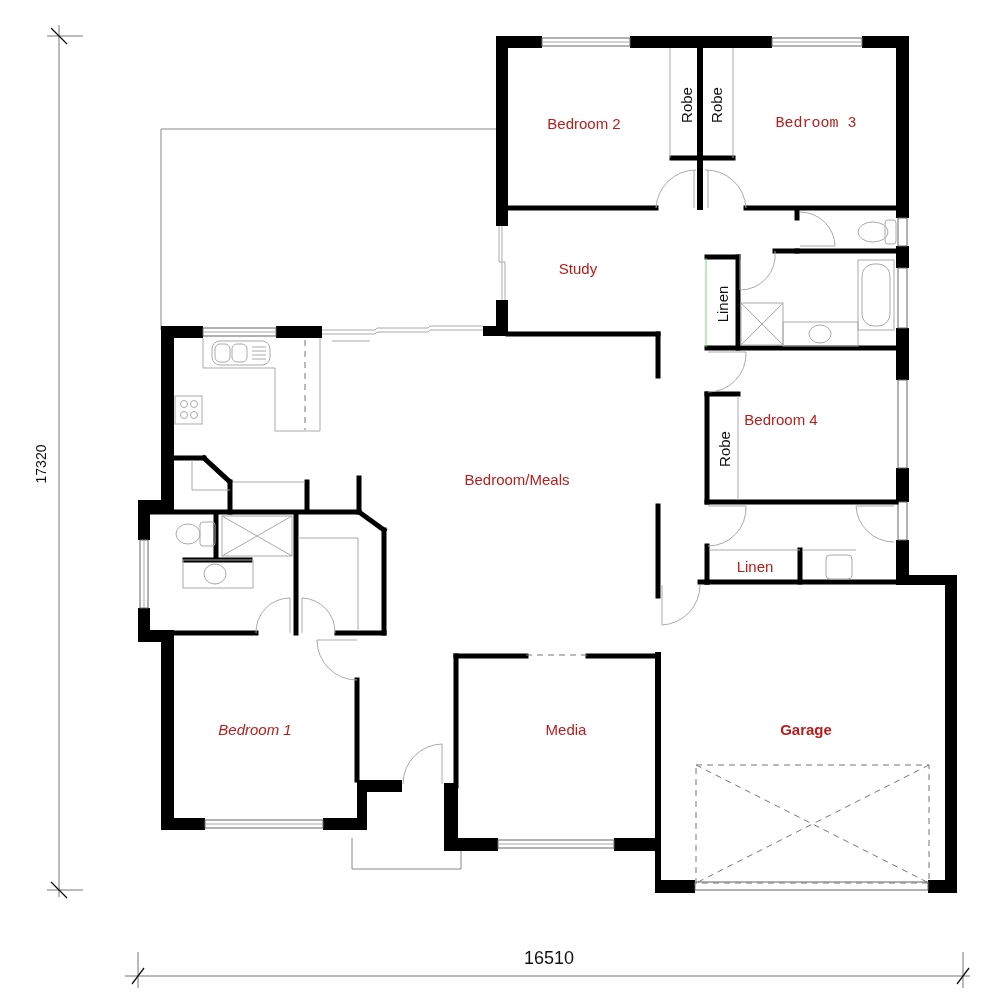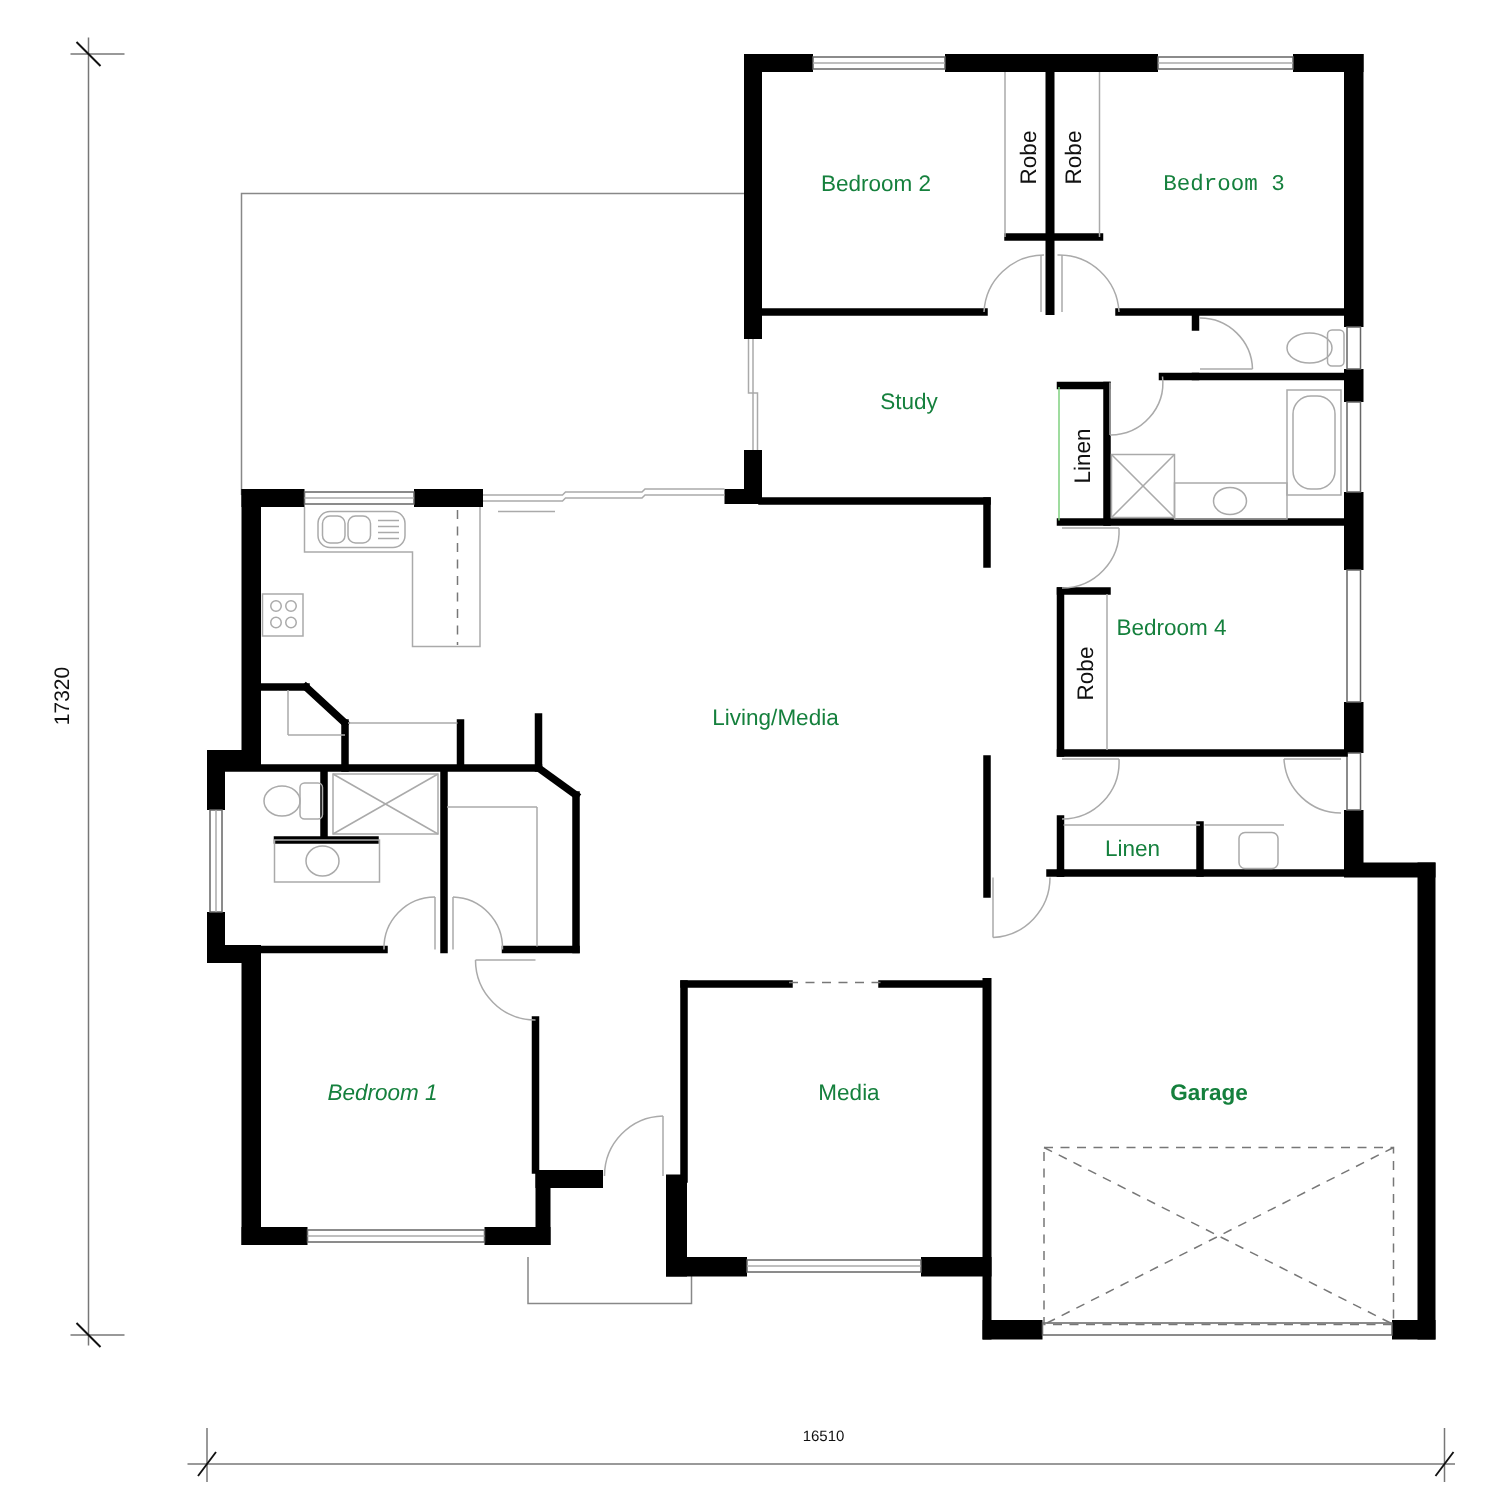--- a/index.html
+++ b/index.html
@@ -1,20 +1,20 @@
 <!DOCTYPE html>
 <html><head>
   <meta charset="utf-8">
   <style>
     html, body { margin: 0; padding: 0; background: #ffffff; }
     body { width: 1000px; height: 1000px; position: relative; overflow: hidden; font-family: "Liberation Sans", sans-serif; }
     #plan { position: absolute; left: 0; top: 0; width: 1000px; height: 1000px; }
-    .label { position: absolute; font-size: 15px; color: #15803d; white-space: nowrap; transform: translate(-50%, -50%); }
+    .label { position: absolute; font-size: 15px; color: #b91c1c; white-space: nowrap; transform: translate(-50%, -50%); }
     .vlabel { position: absolute; font-size: 15px; color: #111; white-space: nowrap; transform: translate(-50%, -50%) rotate(-90deg); }
-    .dim { position: absolute; font-size: 10px; color: #111; white-space: nowrap; transform: translate(-50%, -50%); }
+    .dim { position: absolute; font-size: 18px; color: #111; white-space: nowrap; transform: translate(-50%, -50%); }
     .dimv { position: absolute; font-size: 14px; color: #111; white-space: nowrap; transform: translate(-50%, -50%) rotate(-90deg); }
     .w { fill: #000; }
     .thin { stroke: #000; stroke-width: 5; fill: none; stroke-linecap: square; }
     .g { stroke: #aaa; stroke-width: 1; fill: none; }
     .gd { stroke: #888; stroke-width: 1; fill: none; }
     .dash { stroke: #777; stroke-width: 1; fill: none; stroke-dasharray: 6 5; }
     .dimline { stroke: #777; stroke-width: 1; fill: none; }
     .tick { stroke: #111; stroke-width: 1.3; }
     .win { stroke: #666; stroke-width: 1; fill: #fff; }
   </style>
@@ -253,24 +253,24 @@
     <rect class="dash" x="696" y="765" width="233" height="118"></rect>
     <line class="dash" x1="696" y1="765" x2="929" y2="883"></line>
     <line class="dash" x1="929" y1="765" x2="696" y2="883"></line>
   </g>
 </svg>
 
 <div class="label" style="left:584px; top:123px;">Bedroom 2</div>
 <div class="label" style="left:816px; top:123px;font-family:Liberation Mono, monospace;">Bedroom 3</div>
 <div class="vlabel" style="left:686px; top:105px;">Robe</div>
 <div class="vlabel" style="left:716px; top:105px;">Robe</div>
-<div class="label" style="left:578px; top:268px;margin-left:28px;">Study</div>
+<div class="label" style="left:578px; top:268px;">Study</div>
 <div class="vlabel" style="left:722px; top:304px;">Linen</div>
 <div class="label" style="left:781px; top:419px;">Bedroom 4</div>
 <div class="vlabel" style="left:724px; top:449px;">Robe</div>
 <div class="label" style="left:755px; top:566px;">Linen</div>
-<div class="label" style="left:517px; top:479px;">Living/Media</div>
+<div class="label" style="left:517px; top:479px;">Bedroom/Meals</div>
 <div class="label" style="left:255px; top:729px;font-style:italic;">Bedroom 1</div>
 <div class="label" style="left:554px; top:729px;margin-left:12px;">Media</div>
 <div class="label" style="left:806px; top:729px;font-weight:bold;">Garage</div>
 
 <div class="dimv" style="left:41px; top:464px;">17320</div>
 <div class="dim" style="left:549px; top:958px;">16510</div>
 
 </body></html>

